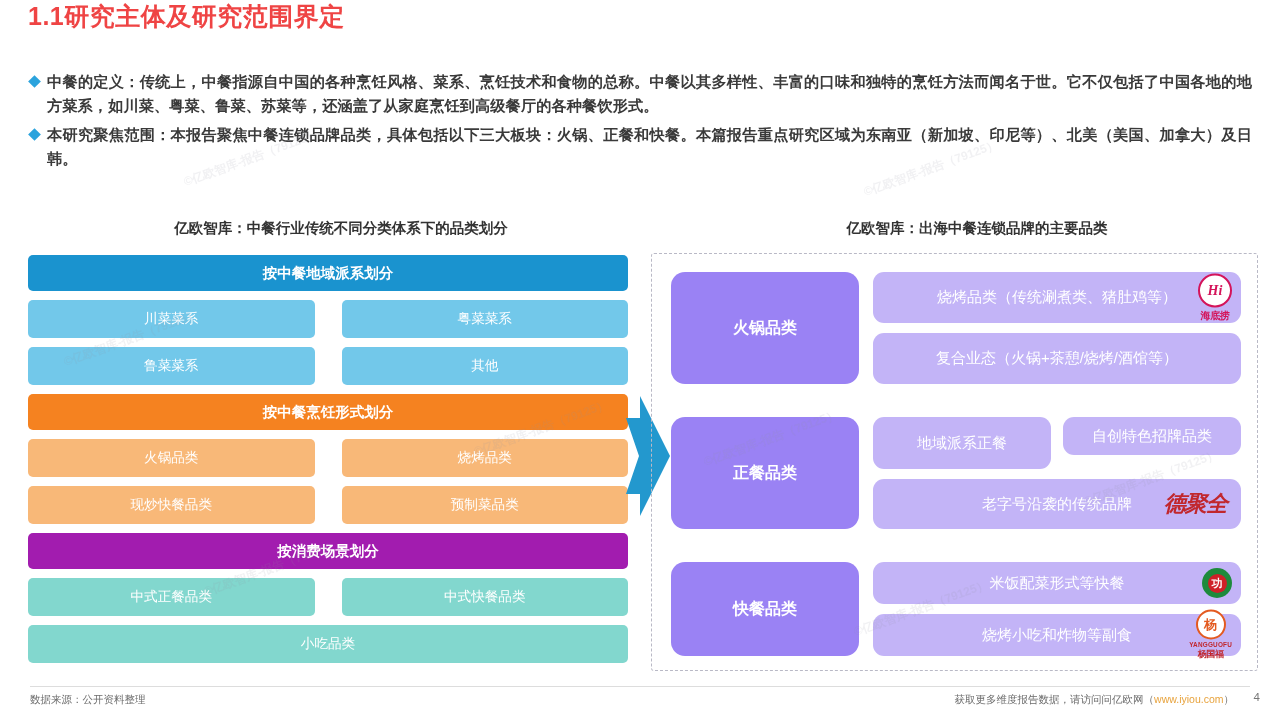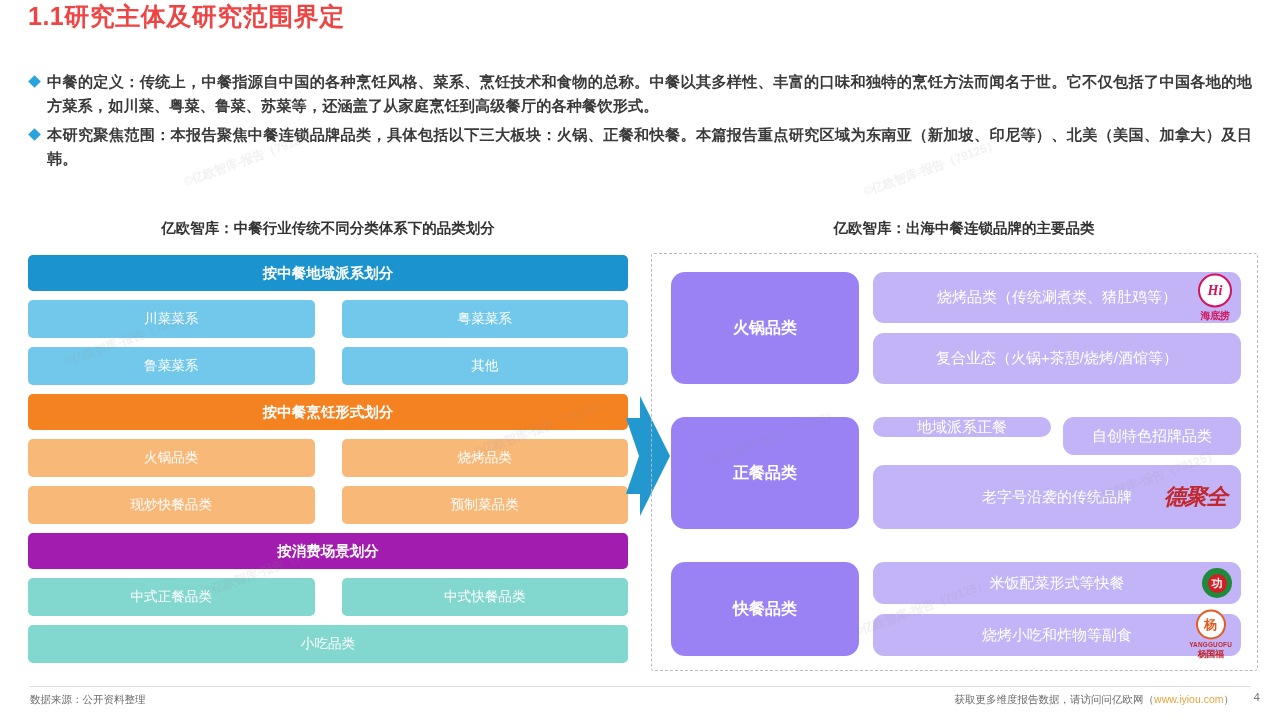--- a/index.html
+++ b/index.html
@@ -40,21 +40,21 @@
   }
   .bullet-text{
     font-size:15.2px;color:#3a3a3a;line-height:1.55;text-align:justify;
     letter-spacing:.1px;
     font-weight:bold;
   }
 
   
   .cap{
     position:absolute;font-size:14.5px;font-weight:bold;color:#333;
-    text-align:center;white-space:nowrap;
+    text-align:center;white-space:nowrap;margin-left:13px;
   }
   #cap-left{left:0;top:219px;width:656px;}
   #cap-right{left:648px;top:219px;width:632px;}
 
   
   .left-panel{position:absolute;left:28px;top:255px;width:600px;}
   .lp-head{
     height:36px;border-radius:5px;display:flex;align-items:center;
     justify-content:center;color:#fff;font-size:14.5px;font-weight:bold;
     margin-bottom:9px;
@@ -233,21 +233,21 @@
         <div class="rp-item" style="height:51px;">
           <span>复合业态（火锅+茶憩/烧烤/酒馆等）</span>
         </div>
       </div>
     </div>
 
     <div class="rp-group" style="top:163px;height:112px;">
       <div class="rp-label">正餐品类</div>
       <div class="rp-items">
         <div class="rp-subrow">
-          <div class="rp-item" style="height:20px;">地域派系正餐</div>
+          <div class="rp-item" style="height:52px;">地域派系正餐</div>
           <div class="rp-item" style="height:38px;">自创特色招牌品类</div>
         </div>
         <div class="rp-item" style="height:64px;">
           <span>老字号沿袭的传统品牌</span>
           <span class="brand" style="right:14px;">
             <span class="djq">德聚全</span>
           </span>
         </div>
       </div>
     </div>

